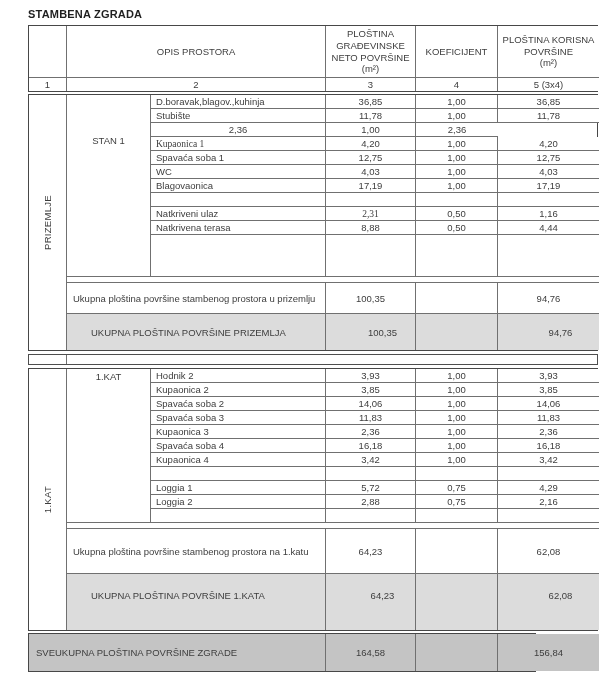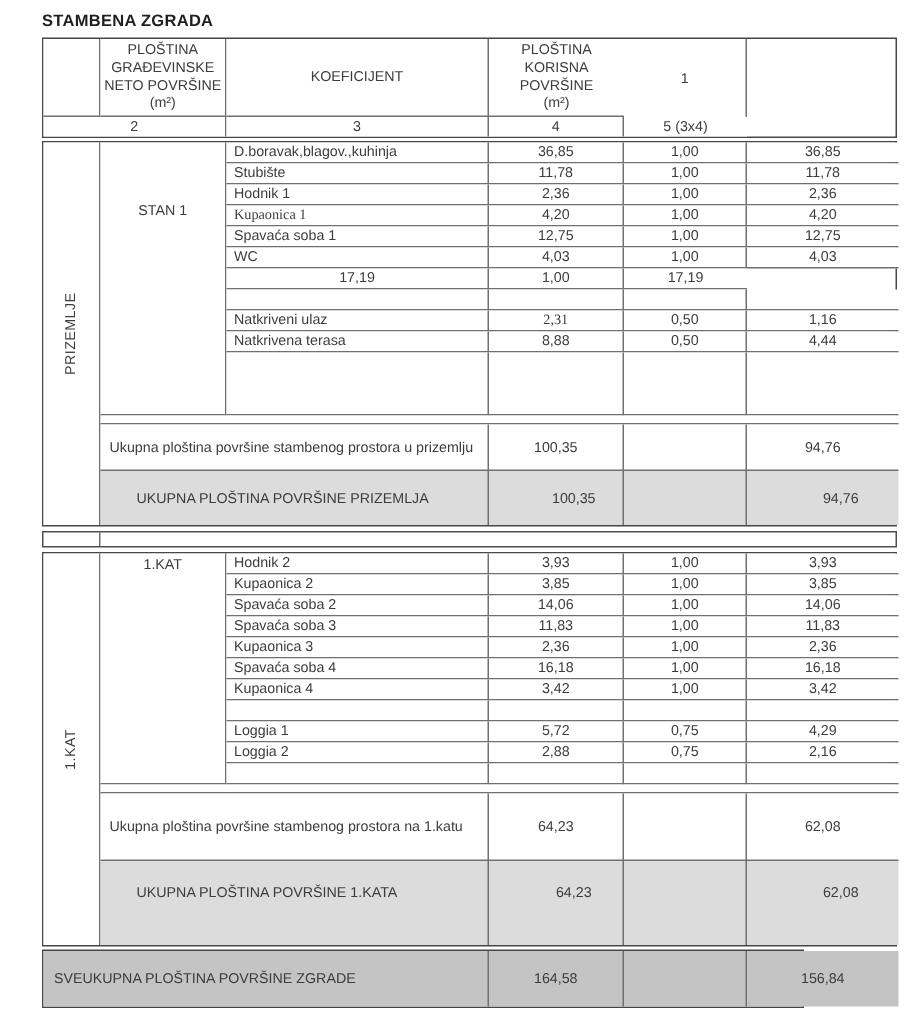--- a/index.html
+++ b/index.html
@@ -59,20 +59,21 @@
 </style>
 </head>
 <body>
 
 <div class="page">
 
   <div class="title">STAMBENA ZGRADA</div>
 
   <div class="tbl" style="grid-template-rows:52px 13px;">
     <div class="cell"></div>
+    <div class="cell hcell" style="grid-column:span 2;">OPIS PROSTORA</div>
     <div class="cell hcell">PLOŠTINA
 GRAĐEVINSKE
 NETO POVRŠINE
 (m²)</div>
     <div class="cell hcell">KOEFICIJENT</div>
     <div class="cell hcell nr">PLOŠTINA KORISNA
 POVRŠINE
 (m²)</div>
 
     <div class="cell center nb">1</div>
@@ -91,40 +92,40 @@
     <div class="cell name" style="grid-row:1;">D.boravak,blagov.,kuhinja</div>
     <div class="cell center" style="grid-row:1;">36,85</div>
     <div class="cell center" style="grid-row:1;">1,00</div>
     <div class="cell center nr" style="grid-row:1;">36,85</div>
 
     <div class="cell name" style="grid-row:2;">Stubište</div>
     <div class="cell center" style="grid-row:2;">11,78</div>
     <div class="cell center" style="grid-row:2;">1,00</div>
     <div class="cell center nr" style="grid-row:2;">11,78</div>
 
-    <div class="cell name" style="grid-row:3;">Hodnik 1</div>
     <div class="cell center" style="grid-row:3;">2,36</div>
     <div class="cell center" style="grid-row:3;">1,00</div>
     <div class="cell center nr" style="grid-row:3;">2,36</div>
 
     <div class="cell name" style="grid-row:4;font-family:Liberation Serif, serif;">Kupaonica 1</div>
     <div class="cell center" style="grid-row:4;">4,20</div>
     <div class="cell center" style="grid-row:4;">1,00</div>
     <div class="cell center nr" style="grid-row:4;">4,20</div>
 
     <div class="cell name" style="grid-row:5;">Spavaća soba 1</div>
     <div class="cell center" style="grid-row:5;">12,75</div>
     <div class="cell center" style="grid-row:5;">1,00</div>
     <div class="cell center nr" style="grid-row:5;">12,75</div>
 
     <div class="cell name" style="grid-row:6;">WC</div>
     <div class="cell center" style="grid-row:6;">4,03</div>
     <div class="cell center" style="grid-row:6;">1,00</div>
     <div class="cell center nr" style="grid-row:6;">4,03</div>
 
+    <div class="cell name" style="grid-row:7;">Blagovaonica</div>
     <div class="cell center" style="grid-row:7;">17,19</div>
     <div class="cell center" style="grid-row:7;">1,00</div>
     <div class="cell center nr" style="grid-row:7;">17,19</div>
 
     <div class="cell name" style="grid-row:8;"></div>
     <div class="cell center" style="grid-row:8;"></div>
     <div class="cell center" style="grid-row:8;"></div>
     <div class="cell center nr" style="grid-row:8;"></div>
 
     <div class="cell name" style="grid-row:9;">Natkriveni ulaz</div>

